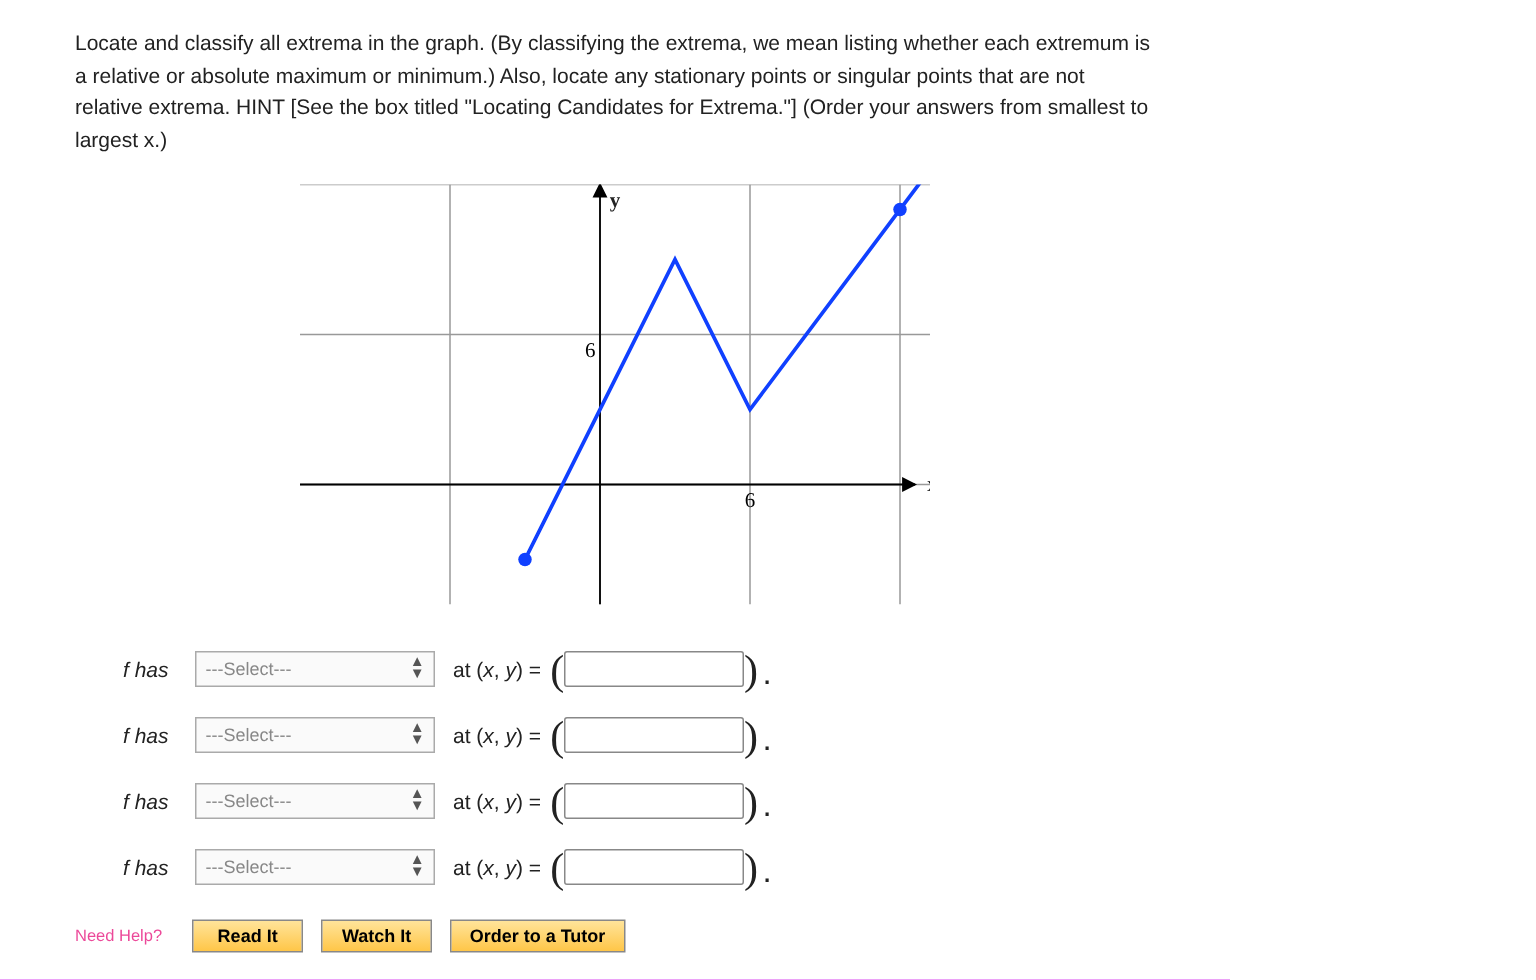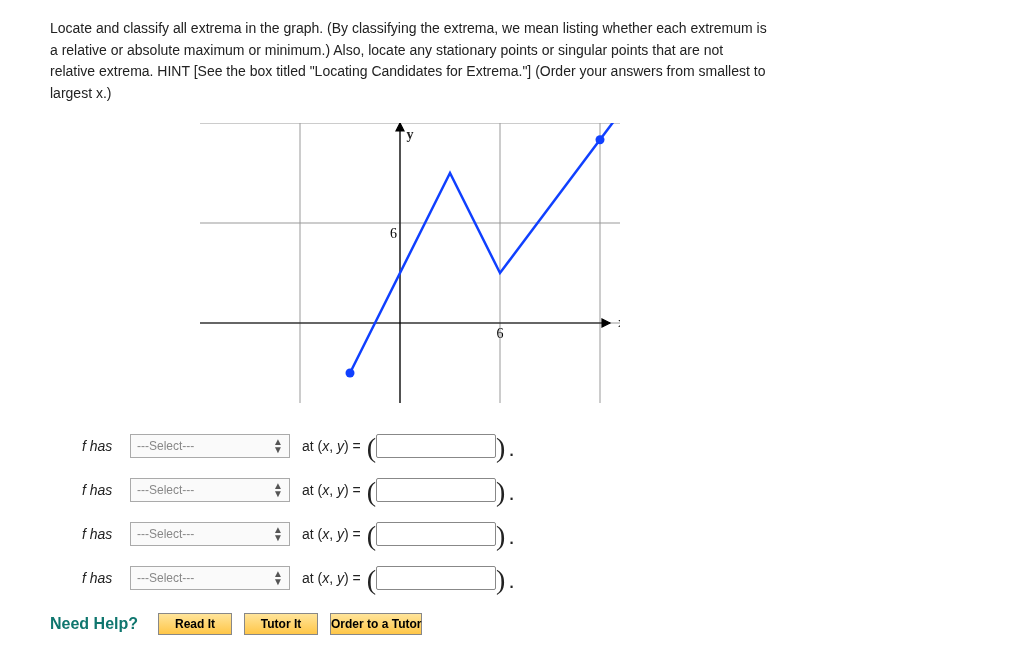--- a/index.html
+++ b/index.html
@@ -88,35 +88,35 @@
     position: relative;
     top: 3px;
   }
   .help-row {
     display: flex;
     align-items: center;
     margin-top: 18px;
     gap: 12px;
   }
   .need-help {
-    color: #0f766e;
-    font-weight: bold;
-    font-size: 16px;
+    color: #ec4899;
+    font-weight: normal;
+    font-size: 11px;
     margin-right: 8px;
   }
   .help-btn {
     display: inline-flex;
     align-items: center;
     justify-content: center;
     border: 1px solid #888;
     background: linear-gradient(#ffe49a, #ffc648);
     color: #000;
     font-size: 12px;
     font-weight: bold;
-    padding: 3px 0;
+    padding: 3px 12px;
     cursor: pointer;
     min-width: 74px;
     box-sizing: border-box;
   }
   svg { display: block; }
 </style>
 </head>
 <body>
 
 <div class="container">
@@ -230,17 +230,17 @@
     <span class="atxy">at (<span class="italic">x</span>, <span class="italic">y</span>) =</span>
     <span class="paren">(</span>
     <input class="blank" value="" style="">
     <span class="paren">)</span>
     <span class="period">.</span>
   </div>
 
   <div class="help-row">
     <span class="need-help">Need Help?</span>
     <button class="help-btn">Read It</button>
-    <button class="help-btn">Tutor It</button>
+    <button class="help-btn">Watch It</button>
     <button class="help-btn">Order to a Tutor</button>
   </div>
 
 </div>
 
 </body></html>

